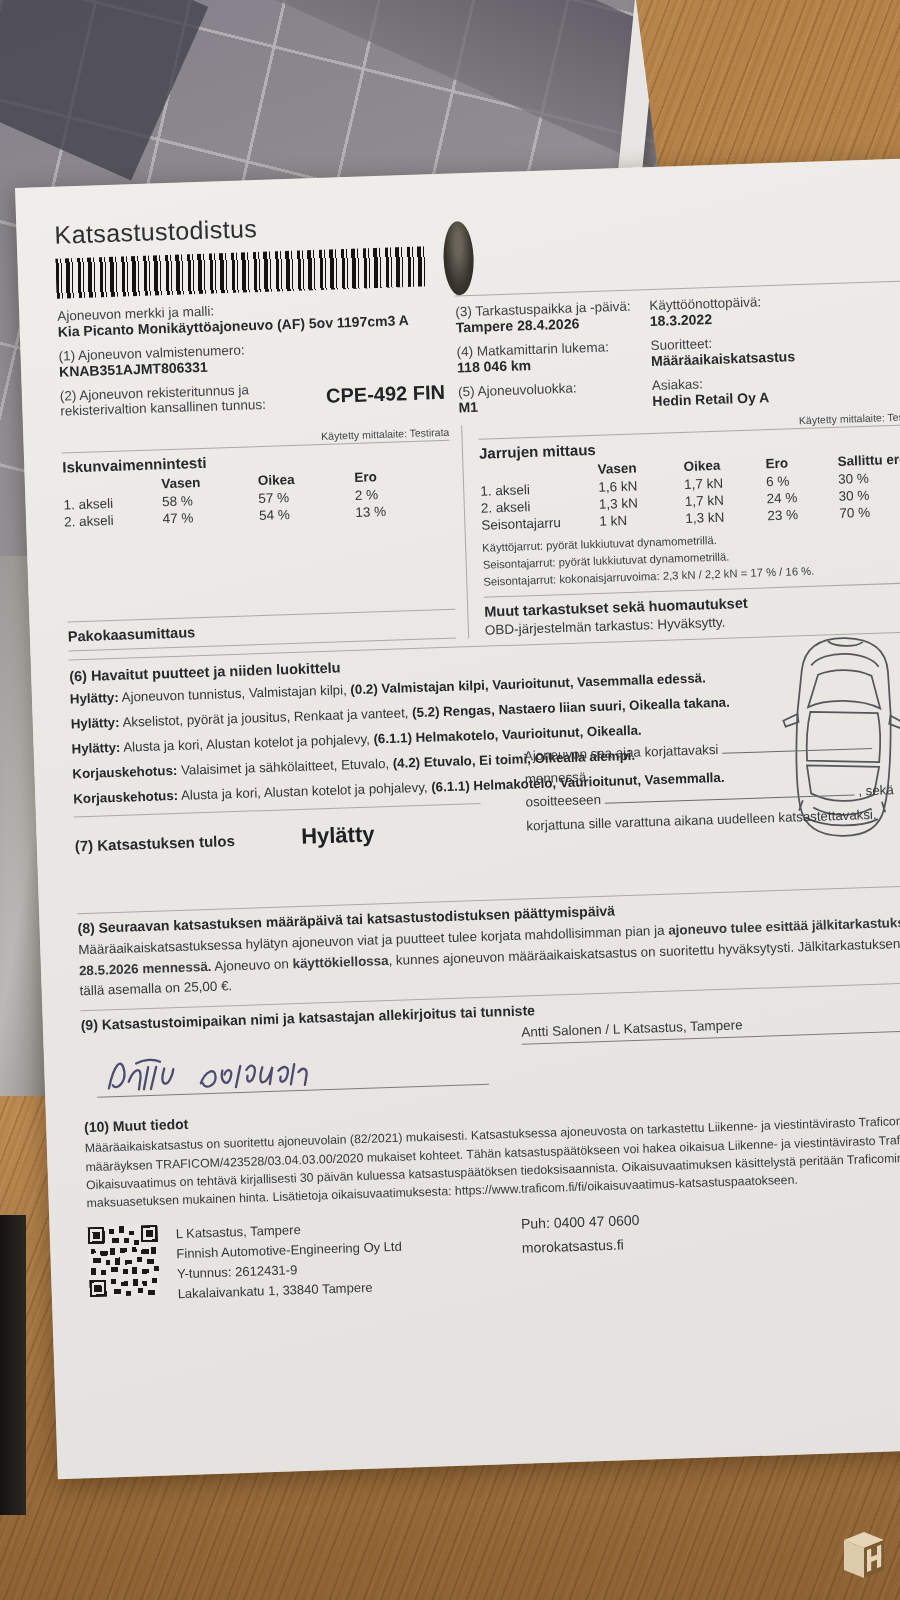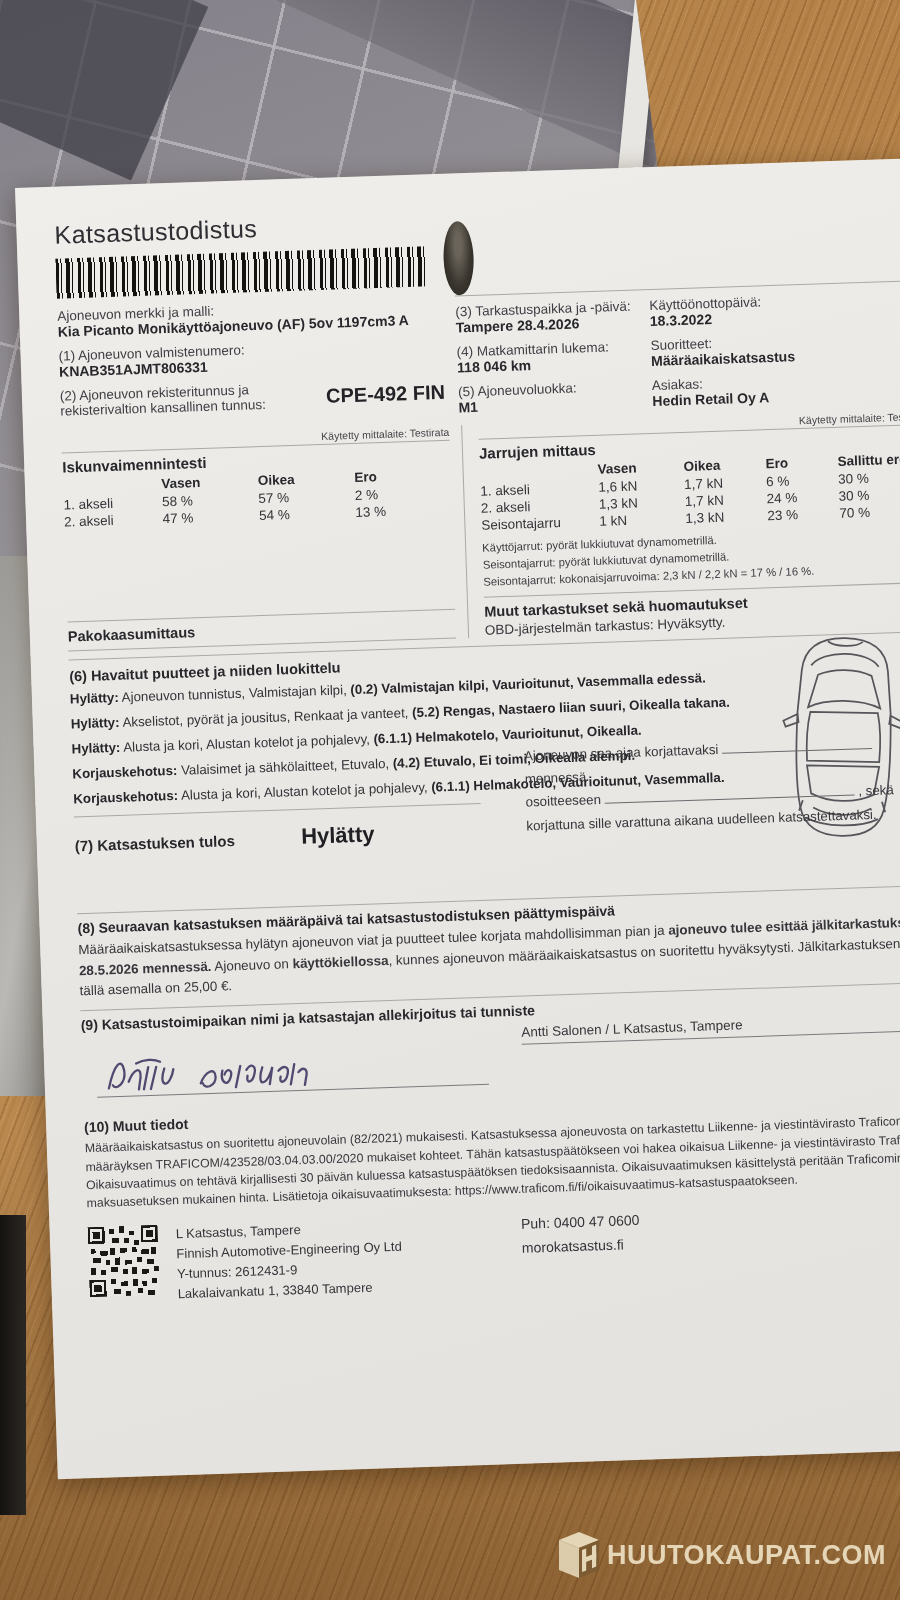--- a/index.html
+++ b/index.html
@@ -399,14 +399,13 @@
   <svg width="44" height="50" viewBox="0 0 44 50">
     <polygon points="22,2 42,10 22,18 2,10" fill="#ecdfc2"></polygon>
     <polygon points="2,10 22,18 22,48 2,40" fill="#e2d4b4"></polygon>
     <polygon points="42,10 22,18 22,48 42,40" fill="#7b5a32"></polygon>
     <g fill="#ecdfc2" transform="translate(25,20) skewY(-21)">
       <rect x="0" y="0" width="4.2" height="22"></rect>
       <rect x="10" y="0" width="4.2" height="22"></rect>
       <rect x="0" y="8.5" width="14.2" height="5"></rect>
     </g>
   </svg>
-  <span class="wm-text">HUUTOKAUPAT.COM</span>
 </div>
 
 </body></html>

